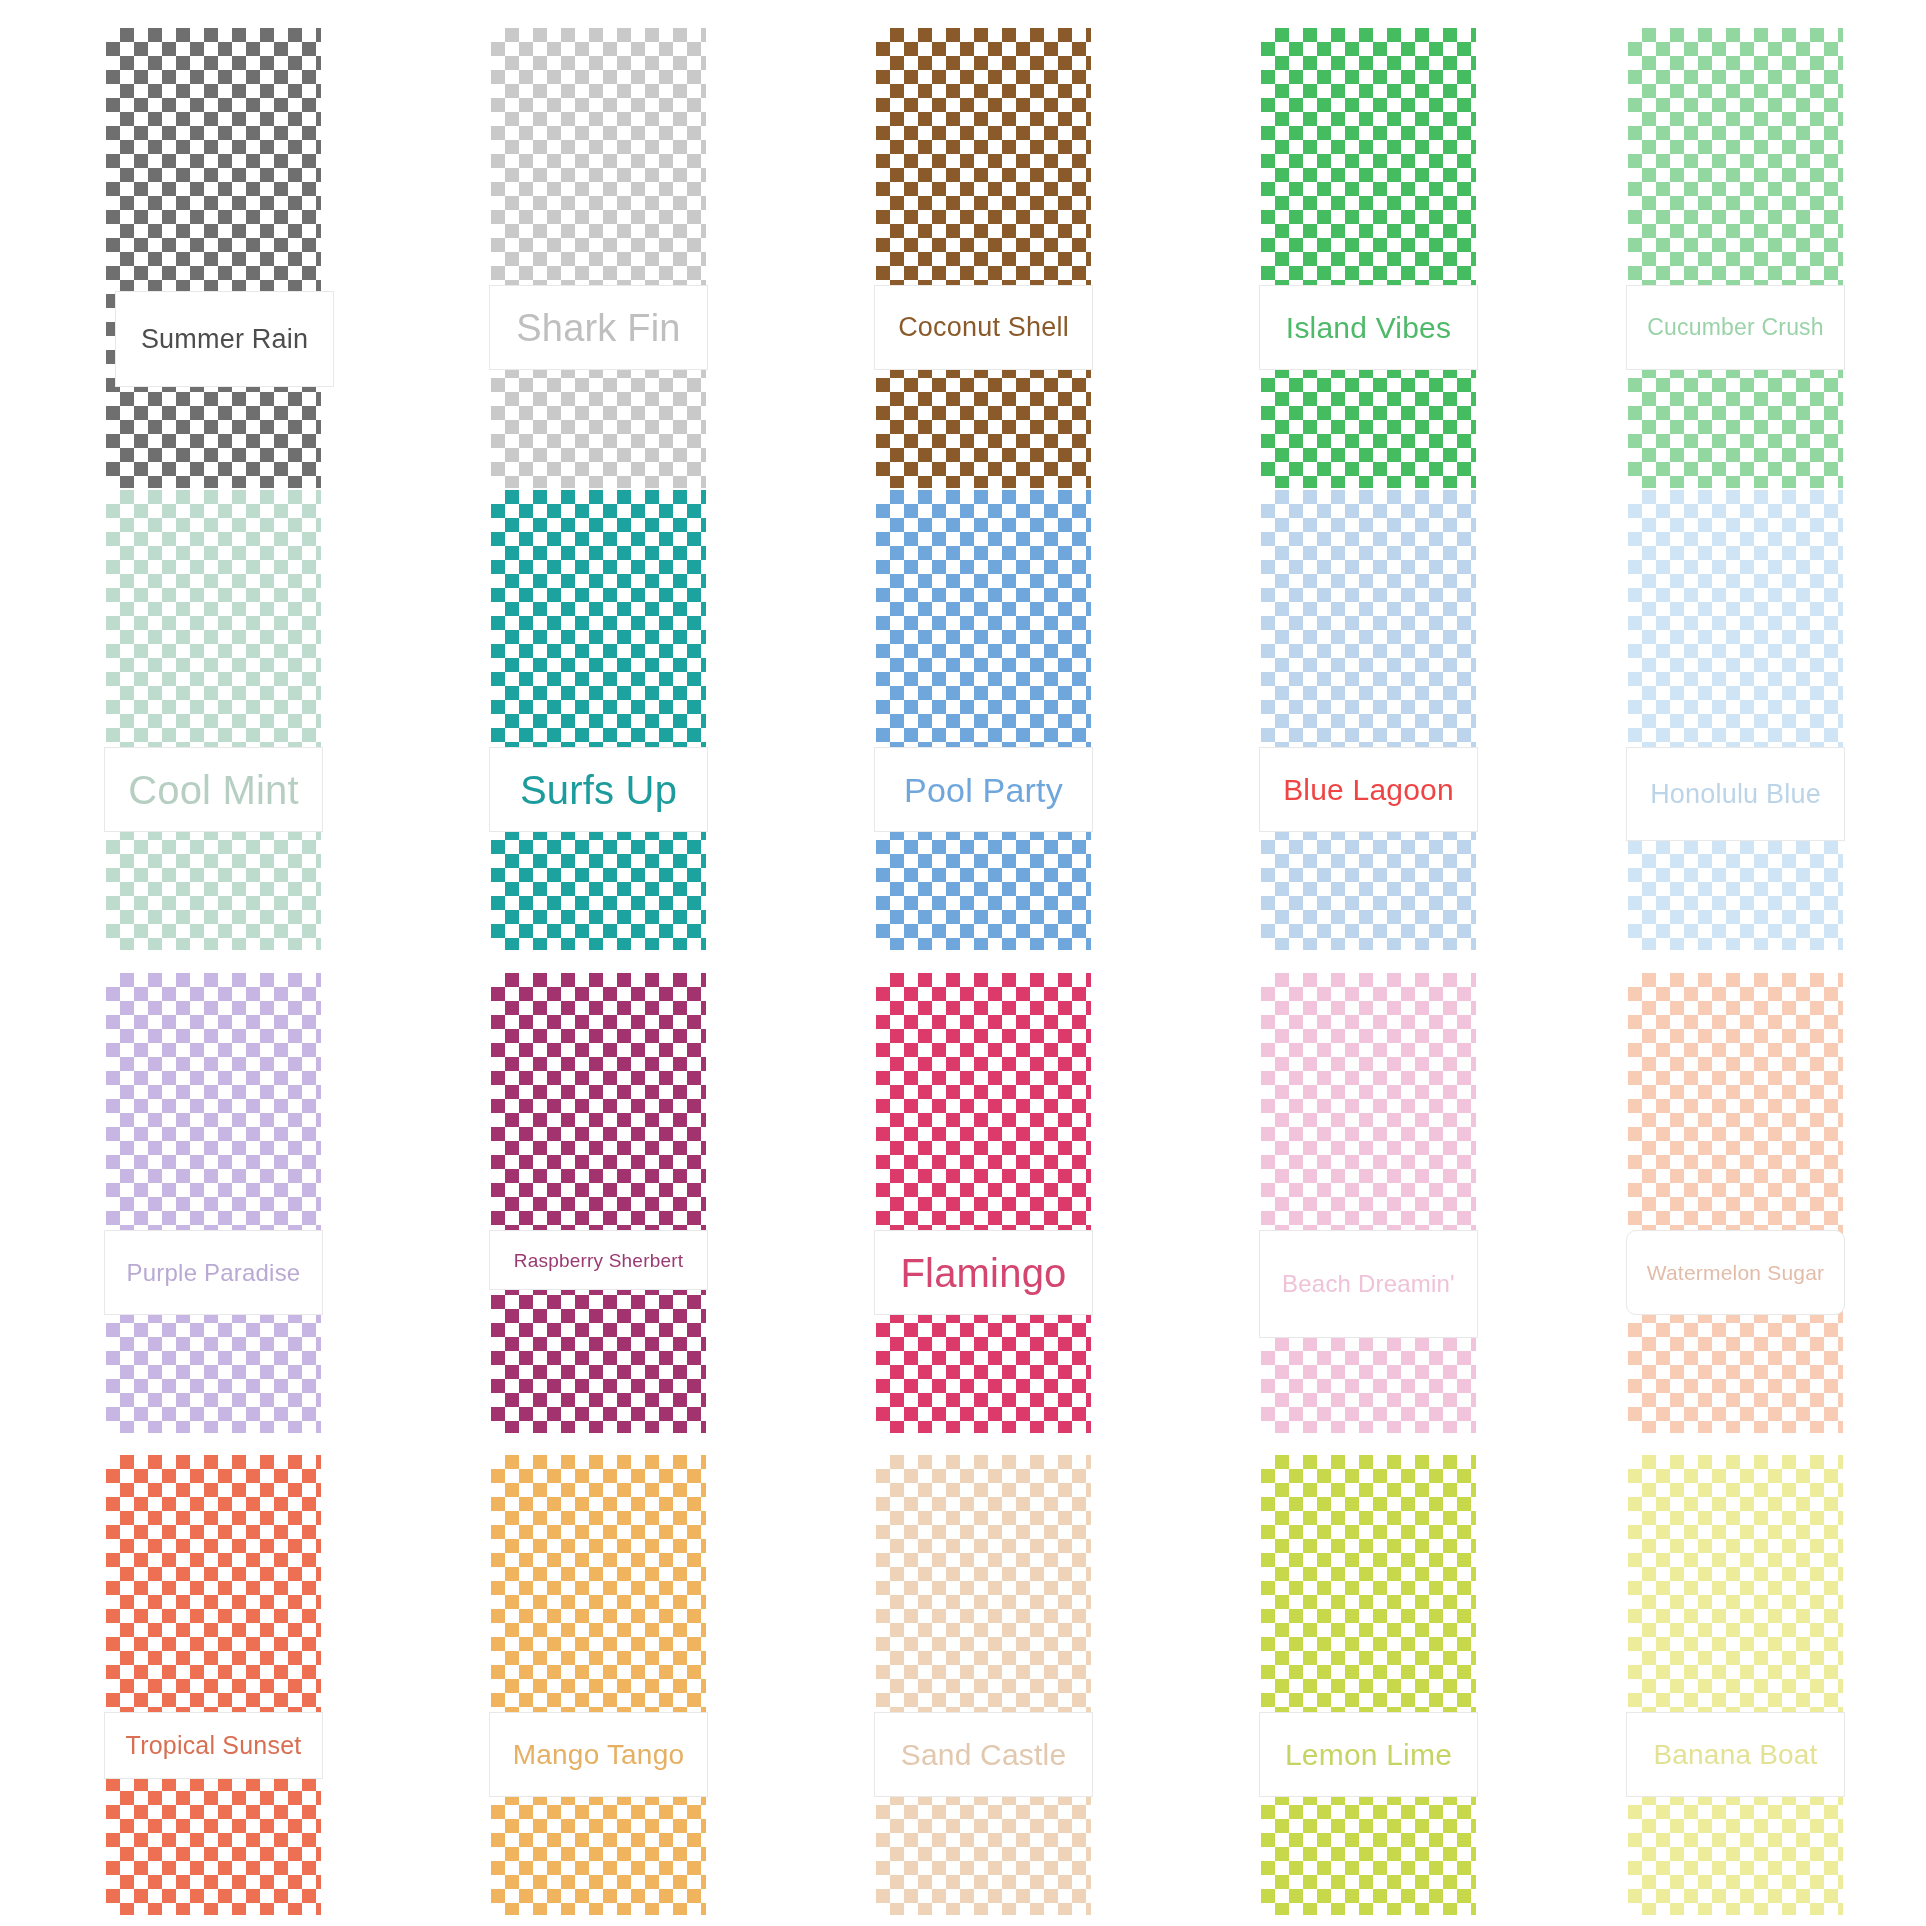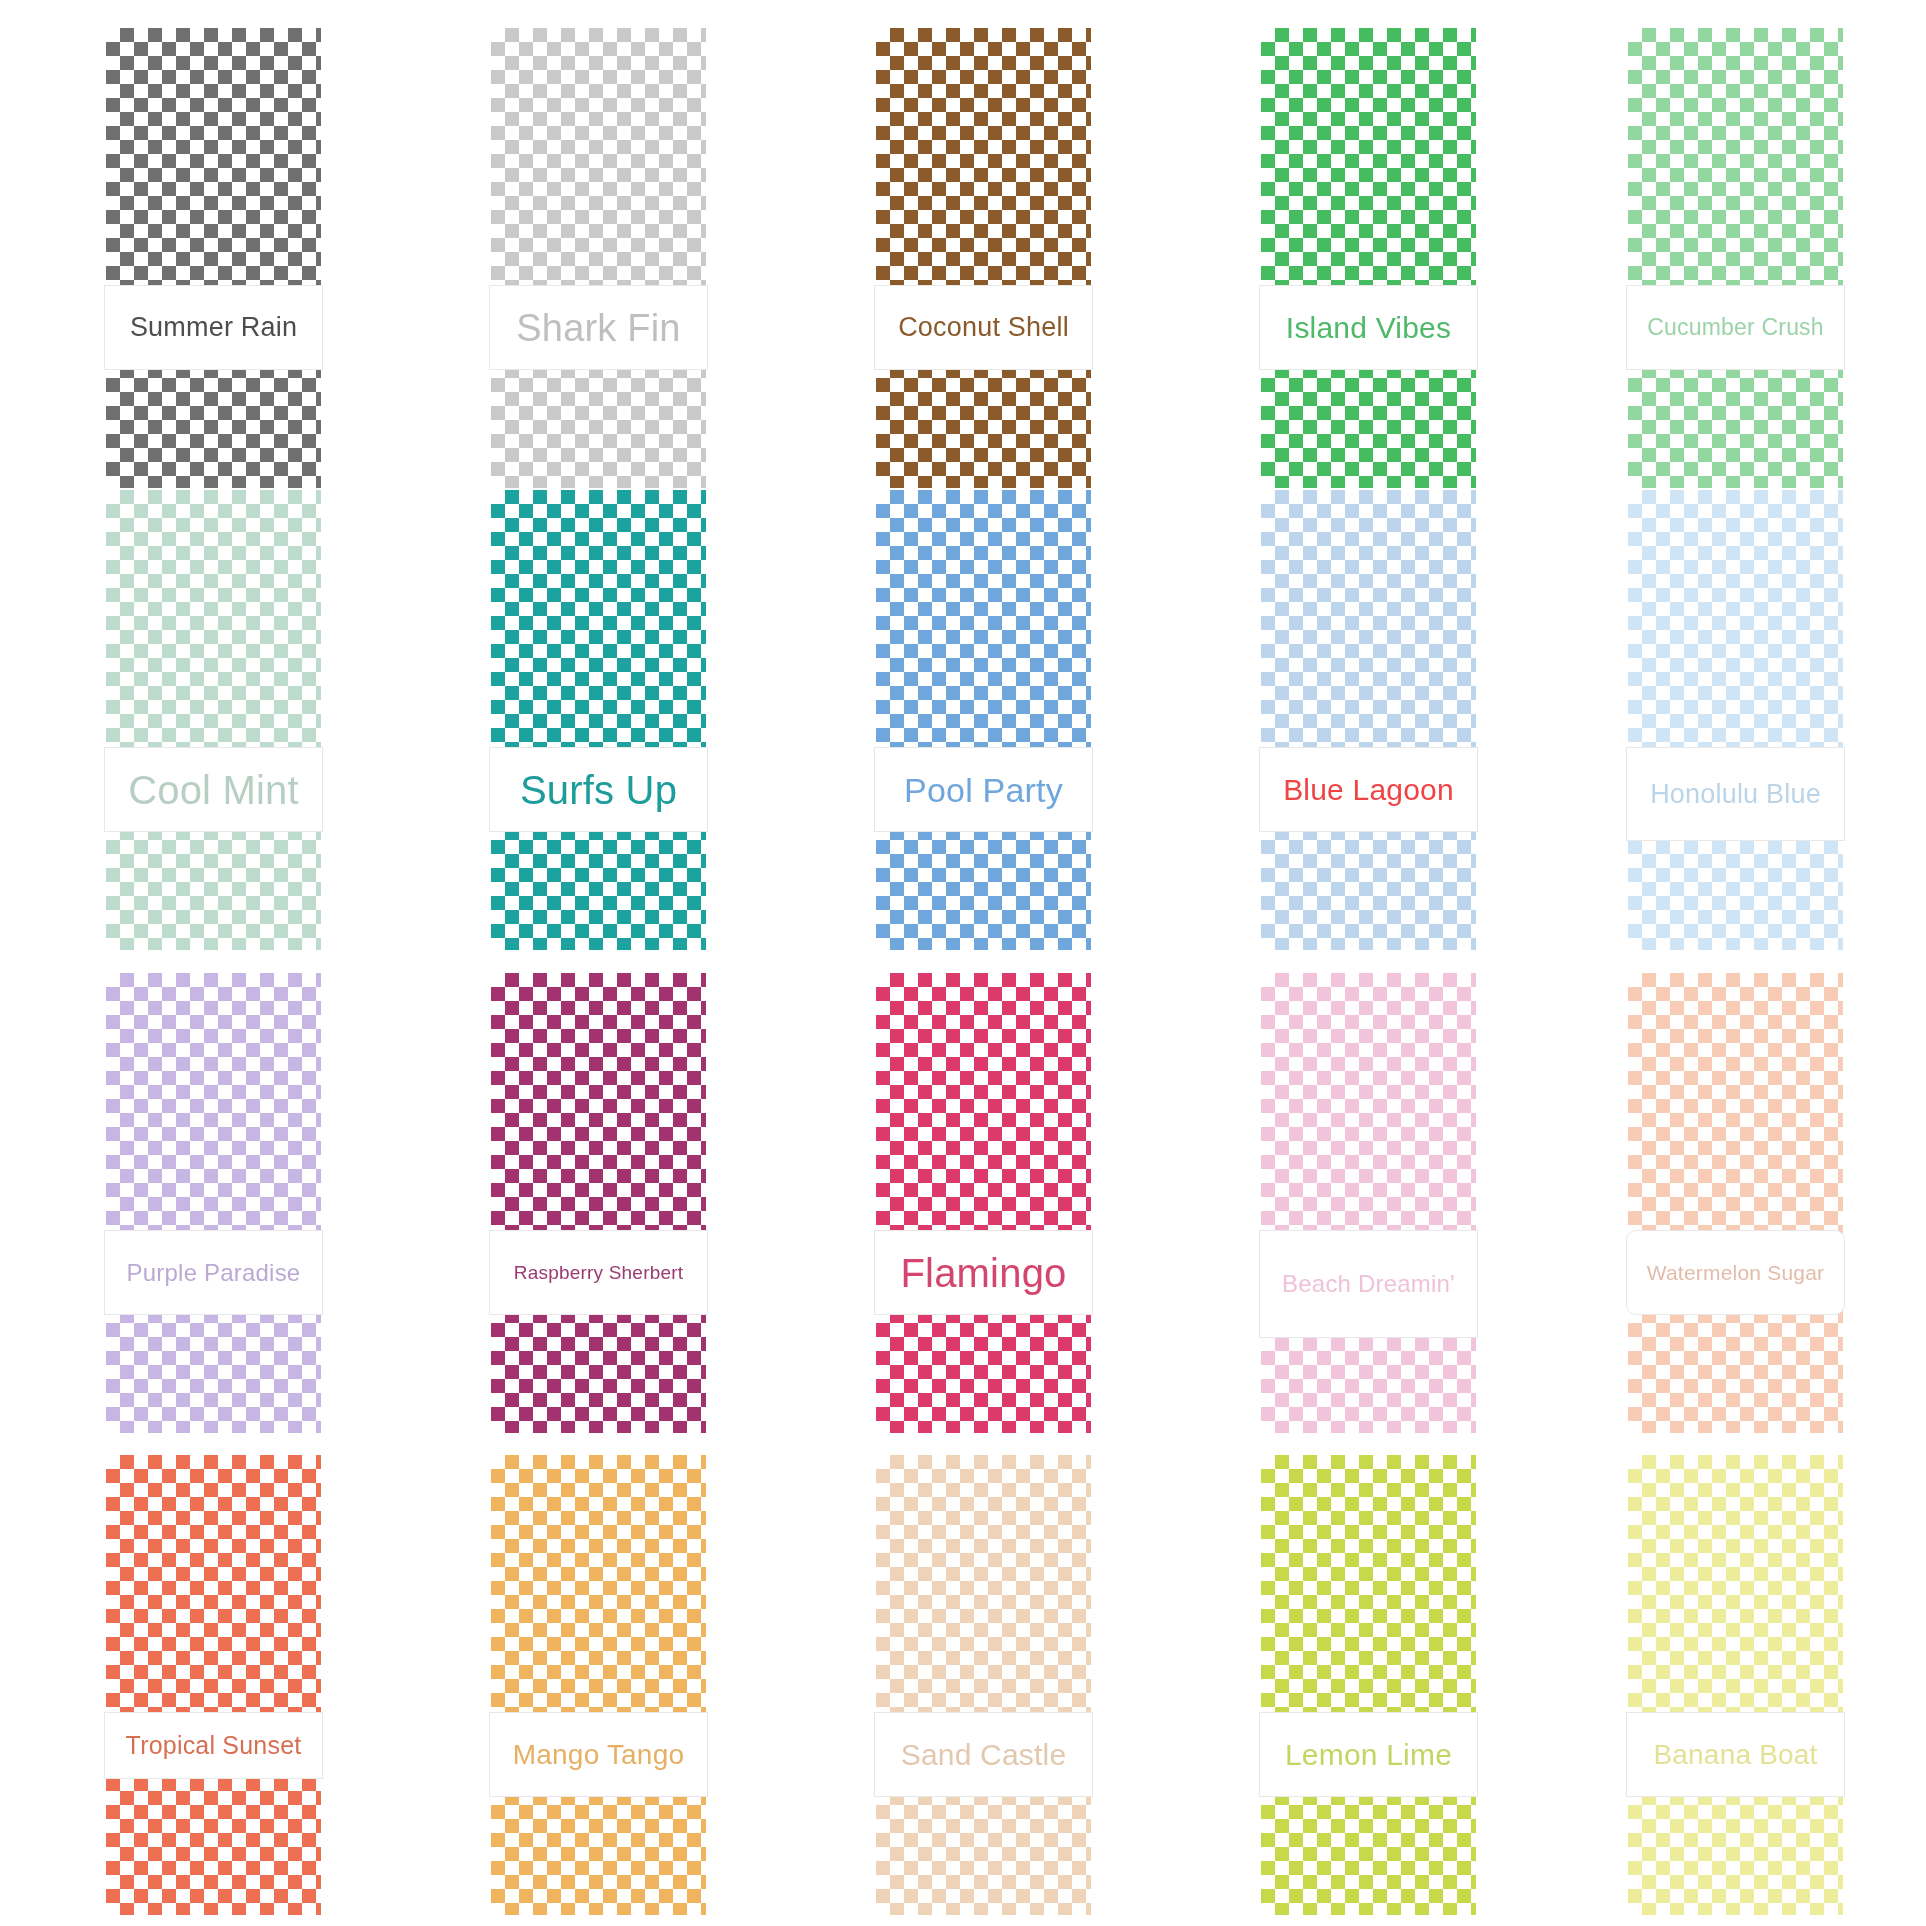--- a/index.html
+++ b/index.html
@@ -60,21 +60,21 @@
     letter-spacing: 0.2px;
     line-height: 1;
   }
 </style>
 </head>
 <body>
 
 <div id="grid">
     <div class="card" style="left: 106px; top: 28px;">
       <div class="swatch" style="background-image: linear-gradient(45deg, rgb(112, 111, 111) 25%, transparent 25%, transparent 75%, rgb(112, 111, 111) 75%), linear-gradient(45deg, rgb(112, 111, 111) 25%, transparent 25%, transparent 75%, rgb(112, 111, 111) 75%);"></div>
-      <div class="plate" style="top: 257px; height: 85px;">
+      <div class="plate" style="top: 263px; height: 96px; margin-left: 11px;">
         <span class="plate-label" style="color: rgb(77, 77, 77); font-size: 27px;">Summer Rain</span>
       </div>
     </div>
     <div class="card" style="left: 491px; top: 28px;">
       <div class="swatch" style="background-image: linear-gradient(45deg, rgb(201, 201, 201) 25%, transparent 25%, transparent 75%, rgb(201, 201, 201) 75%), linear-gradient(45deg, rgb(201, 201, 201) 25%, transparent 25%, transparent 75%, rgb(201, 201, 201) 75%);"></div>
       <div class="plate" style="top: 257px; height: 85px;">
         <span class="plate-label" style="color: rgb(191, 191, 191); font-size: 38px;">Shark Fin</span>
       </div>
     </div>
     <div class="card" style="left: 876px; top: 28px;">
@@ -126,21 +126,21 @@
       </div>
     </div>
     <div class="card" style="left: 106px; top: 973px;">
       <div class="swatch" style="background-image: linear-gradient(45deg, rgb(199, 182, 227) 25%, transparent 25%, transparent 75%, rgb(199, 182, 227) 75%), linear-gradient(45deg, rgb(199, 182, 227) 25%, transparent 25%, transparent 75%, rgb(199, 182, 227) 75%);"></div>
       <div class="plate" style="top: 257px; height: 85px;">
         <span class="plate-label" style="color: rgb(185, 169, 212); font-size: 24px;">Purple Paradise</span>
       </div>
     </div>
     <div class="card" style="left: 491px; top: 973px;">
       <div class="swatch" style="background-image: linear-gradient(45deg, rgb(163, 51, 111) 25%, transparent 25%, transparent 75%, rgb(163, 51, 111) 75%), linear-gradient(45deg, rgb(163, 51, 111) 25%, transparent 25%, transparent 75%, rgb(163, 51, 111) 75%);"></div>
-      <div class="plate" style="top: 257px; height: 85px;">
+      <div class="plate" style="top: 257px; height: 60px;">
         <span class="plate-label" style="color: rgb(155, 58, 114); font-size: 19px;">Raspberry Sherbert</span>
       </div>
     </div>
     <div class="card" style="left: 876px; top: 973px;">
       <div class="swatch" style="background-image: linear-gradient(45deg, rgb(219, 58, 107) 25%, transparent 25%, transparent 75%, rgb(219, 58, 107) 75%), linear-gradient(45deg, rgb(219, 58, 107) 25%, transparent 25%, transparent 75%, rgb(219, 58, 107) 75%);"></div>
       <div class="plate" style="top: 257px; height: 85px;">
         <span class="plate-label" style="color: rgb(212, 69, 111); font-size: 40px;">Flamingo</span>
       </div>
     </div>
     <div class="card" style="left: 1261px; top: 973px;">

